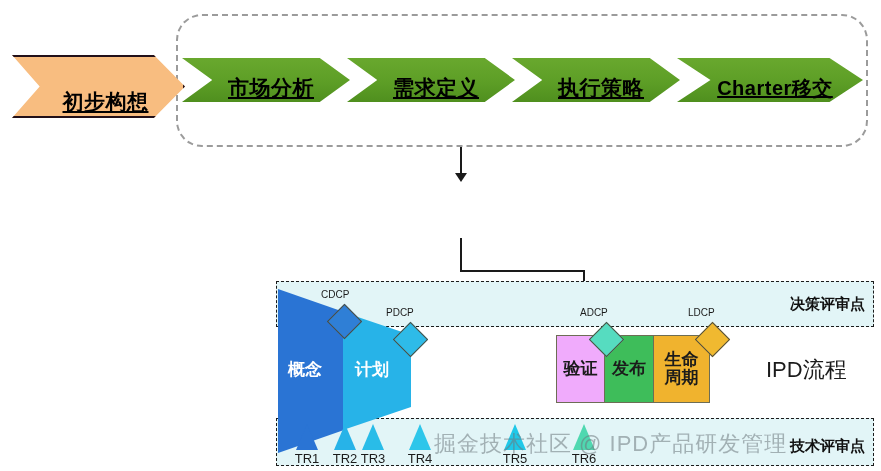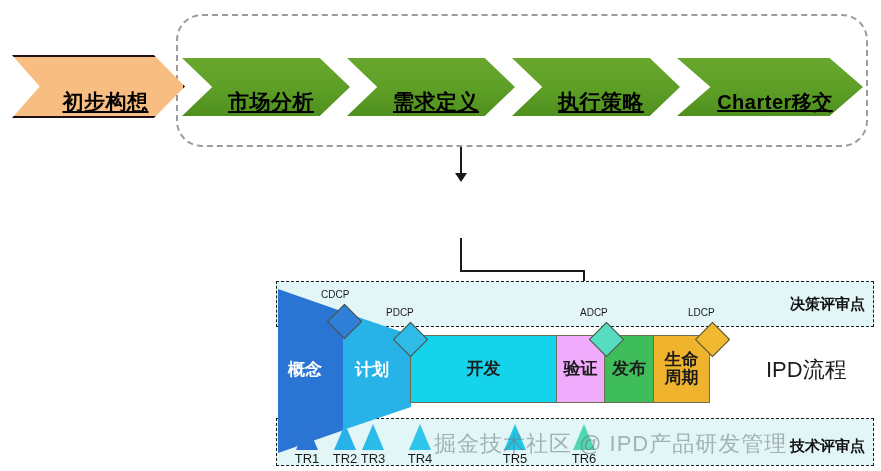--- a/index.html
+++ b/index.html
@@ -58,21 +58,21 @@
     border: 2.5px solid #221019;
     -webkit-clip-path: polygon(0 0, 82% 0, 100% 50%, 82% 100%, 0 100%, 16% 50%);
     clip-path: polygon(0 0, 82% 0, 100% 50%, 82% 100%, 0 100%, 16% 50%);
     padding-left: 14px;
   }
   #stage-0 .chev-label { font-size: 21px; }
 
   
   .chev-green {
     top: 58px;
-    height: 58px;
+    height: 44px;
     background: linear-gradient(180deg, #69a82e 0%, #5d9e26 55%, #4f8f1e 100%);
     -webkit-clip-path: polygon(0 0, 82% 0, 100% 50%, 82% 100%, 0 100%, 18% 50%);
     clip-path: polygon(0 0, 82% 0, 100% 50%, 82% 100%, 0 100%, 18% 50%);
   }
   .chev-green .chev-label { font-size: 21px; padding-left: 10px; }
 
   #stage-1 { left: 182px; width: 168px; }
   #stage-2 { left: 347px; width: 168px; }
   #stage-3 { left: 512px; width: 168px; }
   #stage-4 { left: 677px; width: 186px; }
@@ -362,23 +362,20 @@
 
     <div id="ipd-flow-label">IPD流程</div>
 
     <div id="funnel">
       <div class="funnel-seg" id="funnel-concept" style="background: rgb(42, 116, 212);"></div>
       <div class="funnel-seg" id="funnel-plan" style="background: rgb(39, 179, 232);"></div>
       <span class="funnel-label" id="label-concept">概念</span>
       <span class="funnel-label" id="label-plan">计划</span>
     </div>
 
-    <div class="phase-block" id="phase-dev" style="background: rgb(20, 211, 234);">
-      <span class="ph-label">开发</span>
-    </div>
     <div class="phase-block" id="phase-ver" style="background: #f0abfc;">
       <span class="ph-label">验证</span>
     </div>
     <div class="phase-block" id="phase-life" style="background: rgb(240, 179, 46);">
       <span class="ph-label">生命
 周期</span>
     </div>
     <div class="phase-block" id="phase-rel" style="background: rgb(62, 189, 90);">
       <span class="ph-label">发布</span>
     </div>

